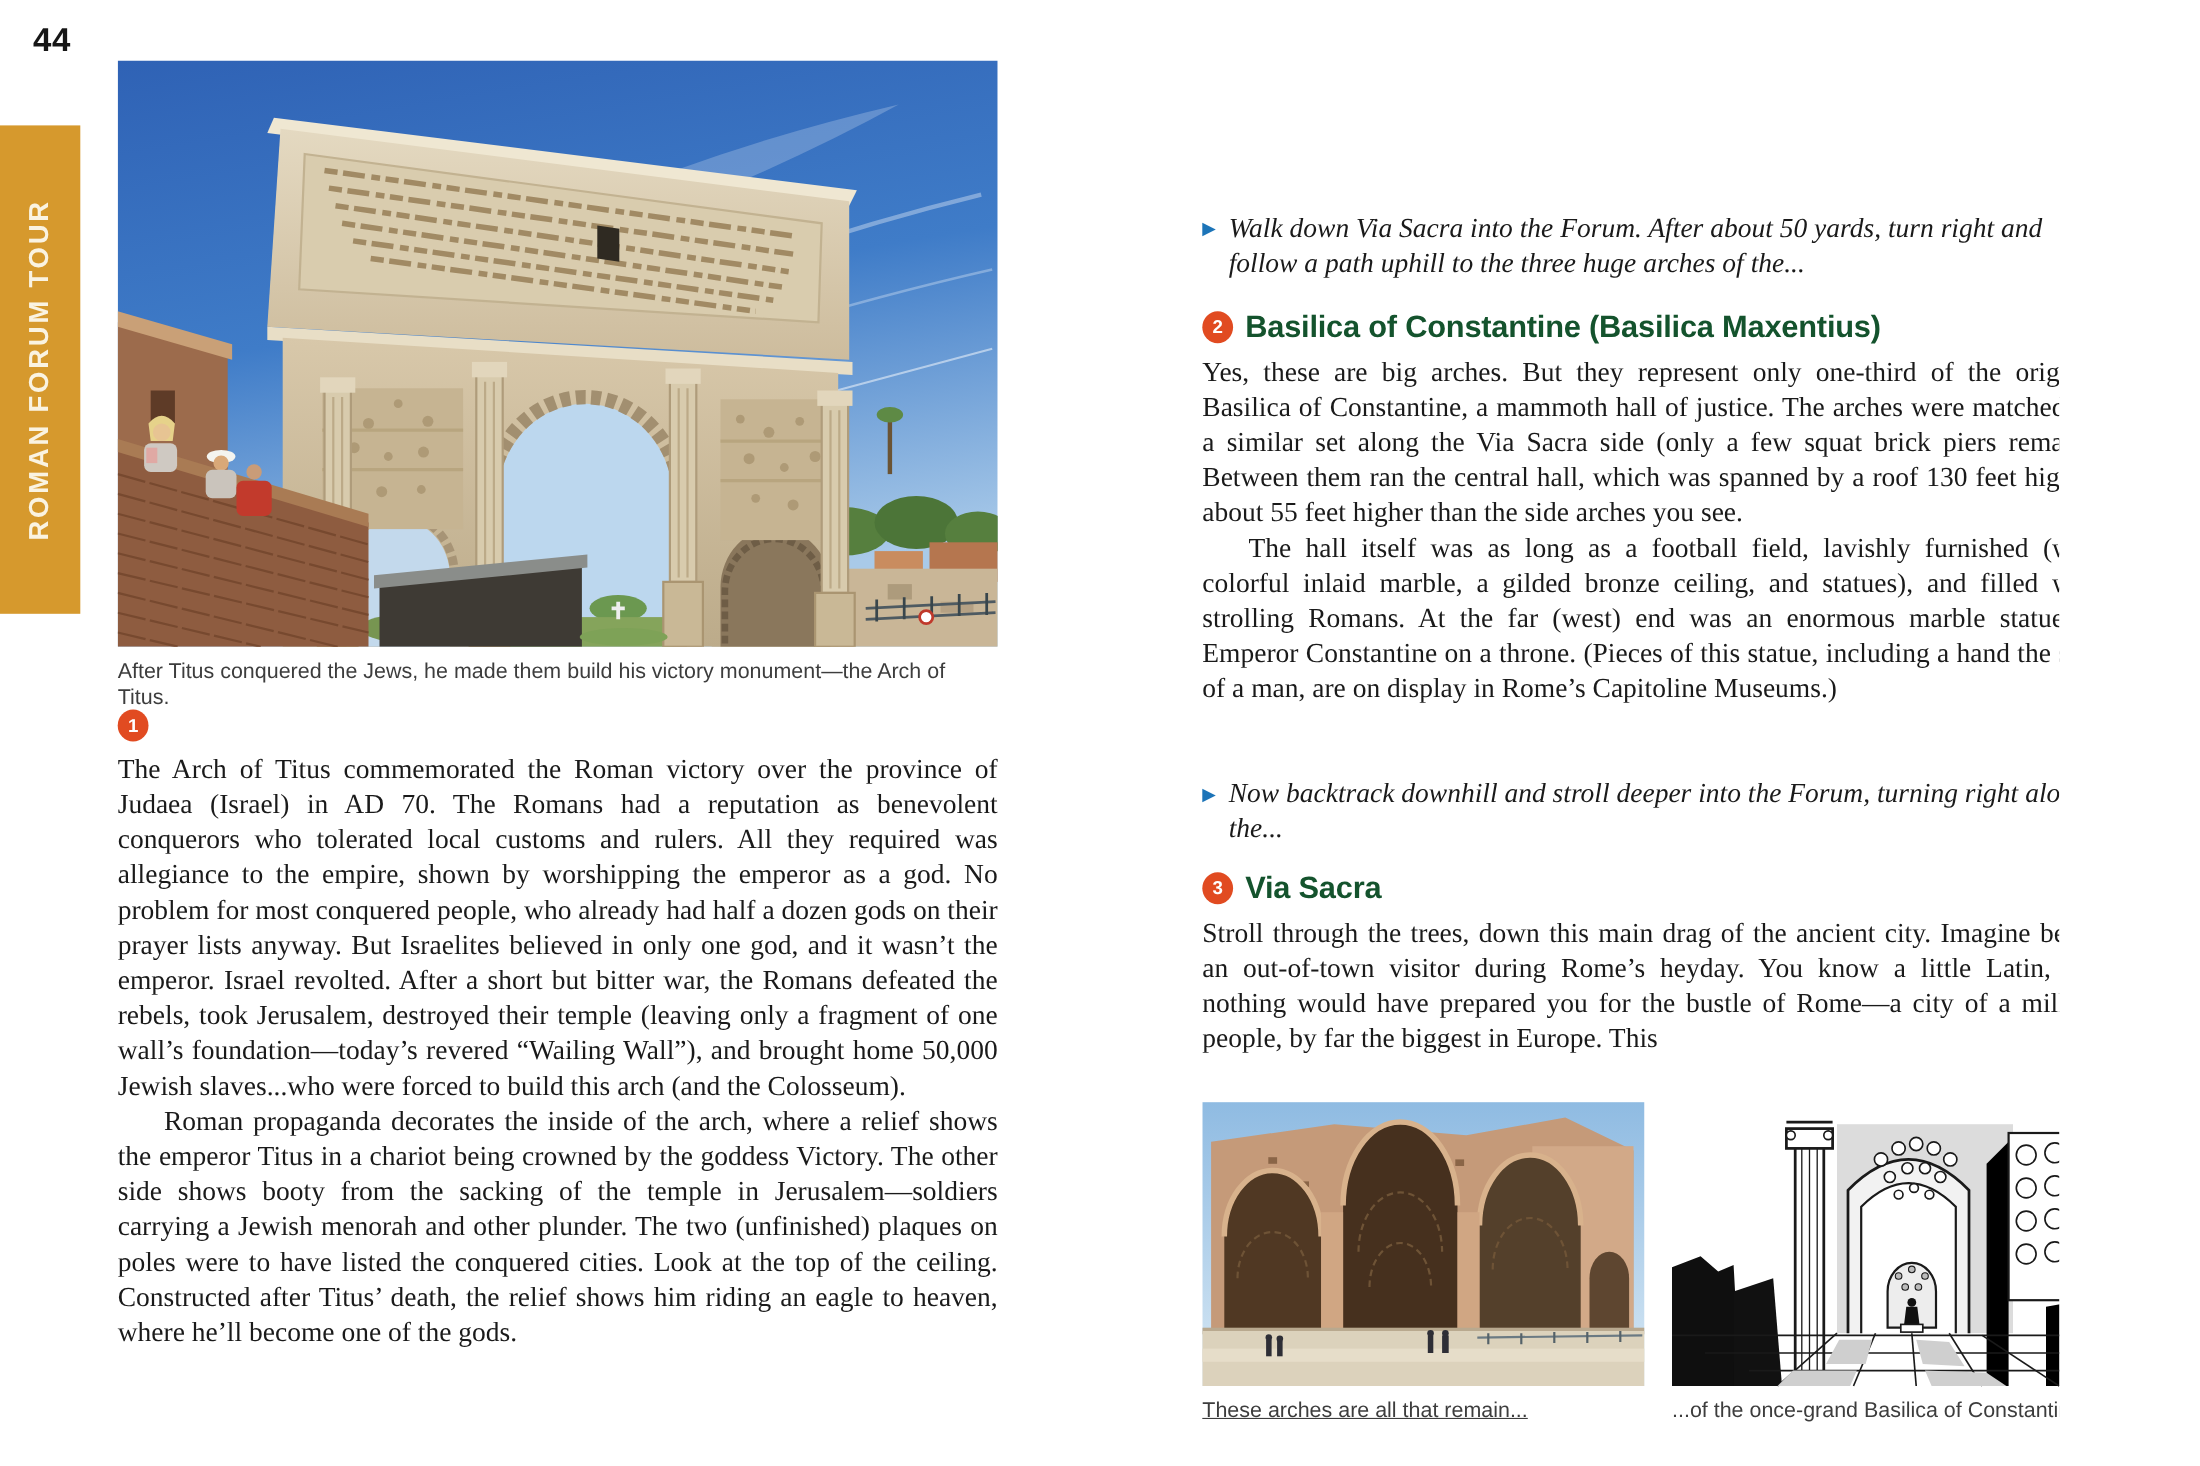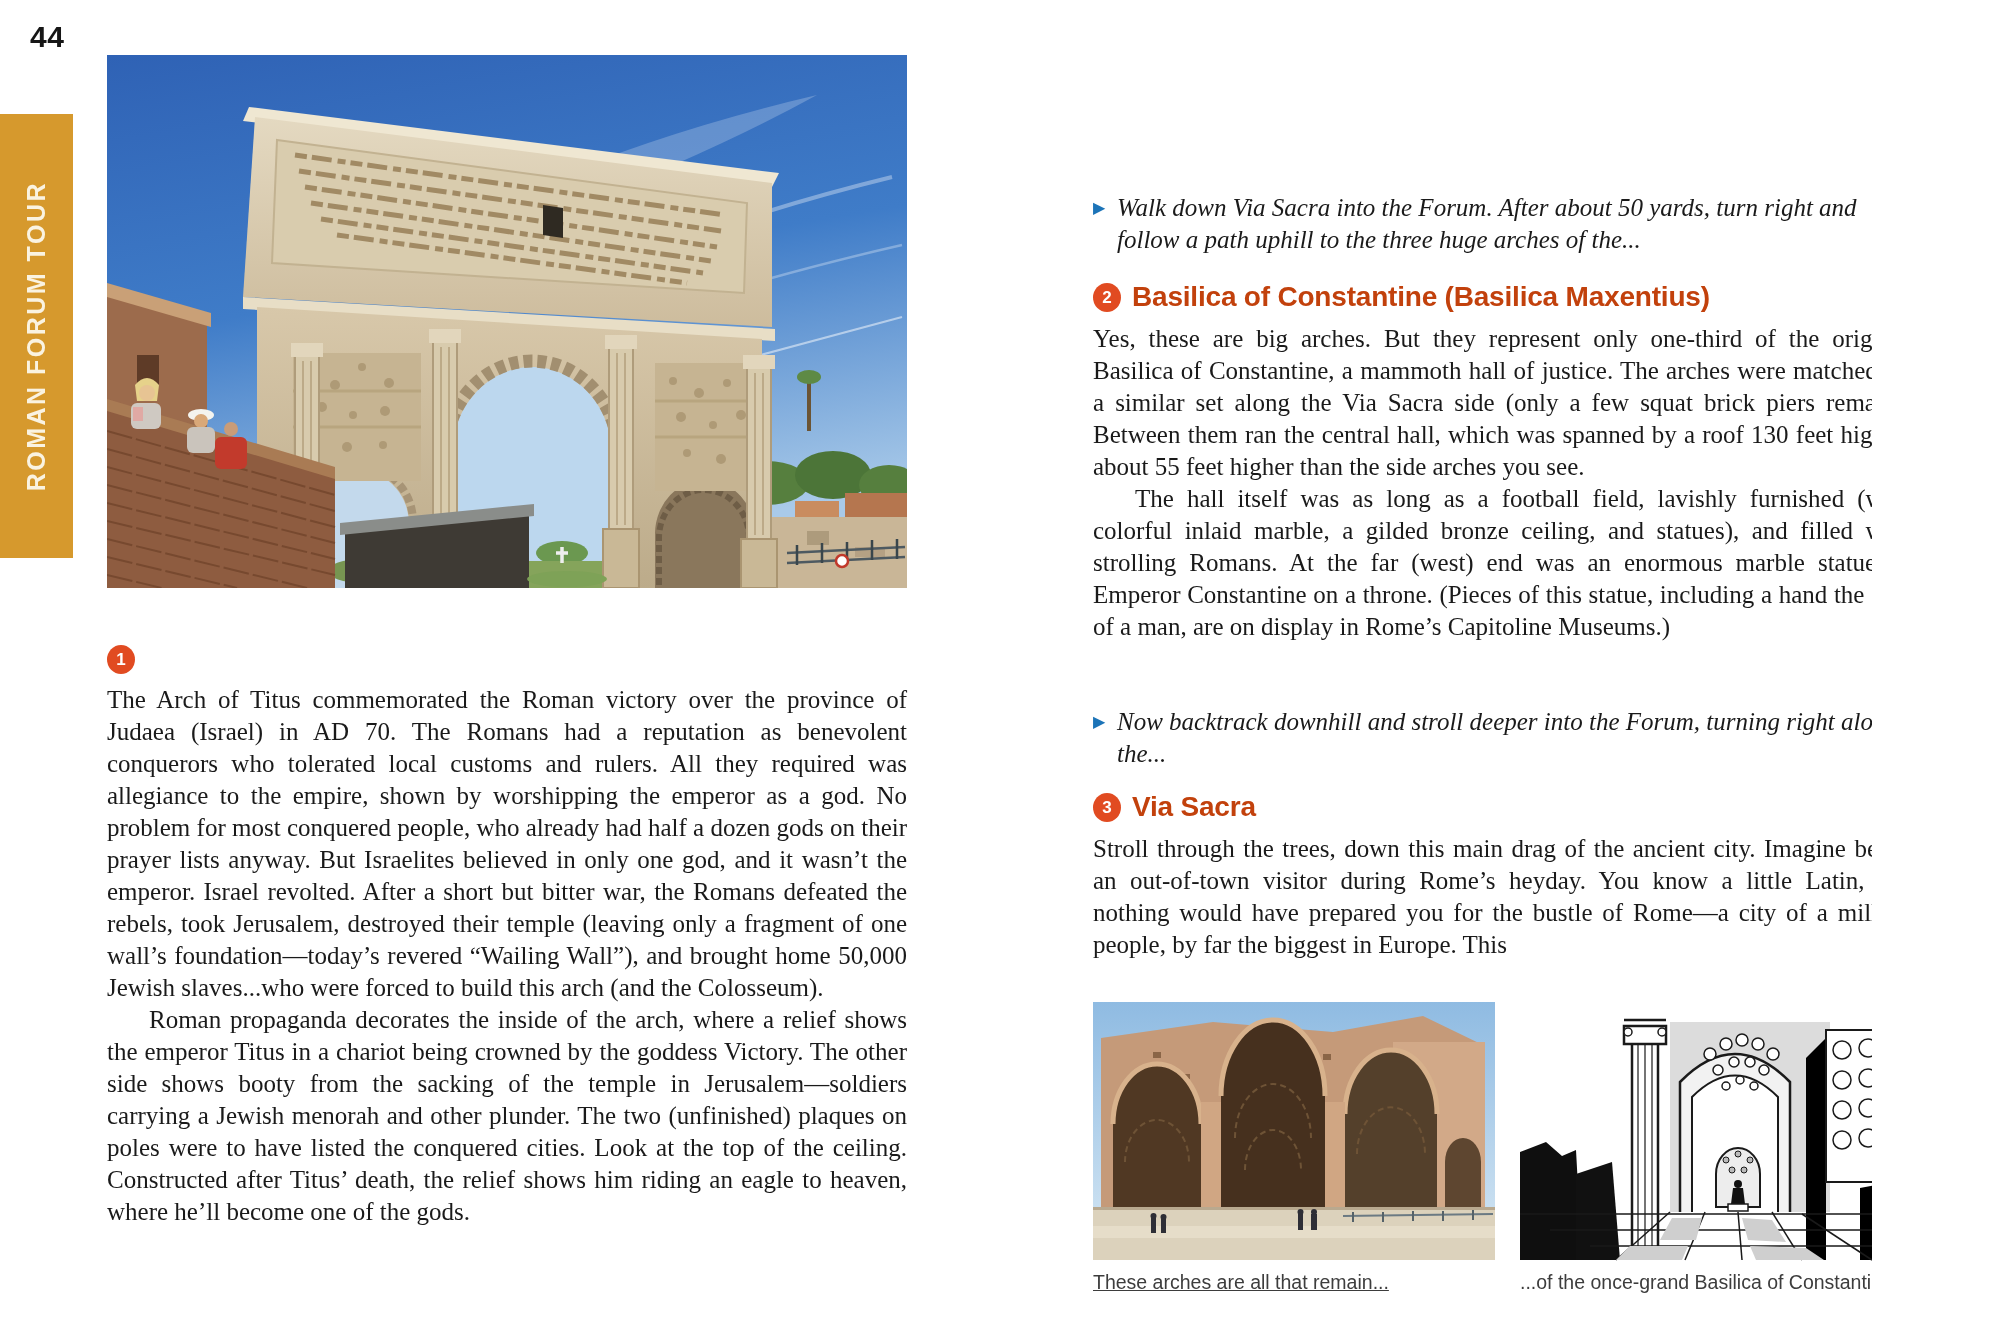--- a/index.html
+++ b/index.html
@@ -36,21 +36,21 @@
     display:flex;align-items:center;margin:0 0 10px 0;
   }
   .badge{
     flex:0 0 auto;width:28px;height:29px;border-radius:50%;
     background:var(--badge-bg,#E14B21);color:#fff;
     font:700 17px/1 "Liberation Sans",sans-serif;
     display:inline-flex;align-items:center;justify-content:center;
     margin-right:11px;
   }
   .heading-text{
-    font:700 28px/1.1 "Liberation Sans",sans-serif;color:#c2410c;letter-spacing:-.2px;
+    font:700 28px/1.1 "Liberation Sans",sans-serif;color:#14532d;letter-spacing:-.2px;
   }
   .body{
     margin:0;font:25px/32px "Liberation Serif",serif;text-align:justify;color:#1a1a1a;
   }
   .indent{text-indent:42px;}
   .walk{display:flex;margin:0;}
   .walk .arrow{
     flex:0 0 24px;color:var(--arrow-blue,#1C74B8);
     font:16px/32px "DejaVu Sans",sans-serif;
   }
@@ -221,20 +221,21 @@
       <rect x="24" y="348" width="30" height="26" rx="6" fill="#CFC9C2"></rect>
       <rect x="26" y="352" width="10" height="14" fill="#E0A9A4"></rect>
       <ellipse cx="94" cy="360" rx="13" ry="6" fill="#F4F4EF"></ellipse>
       <circle cx="94" cy="366" r="7" fill="#D9A878"></circle>
       <rect x="80" y="372" width="28" height="26" rx="6" fill="#CAC4BC"></rect>
       <circle cx="124" cy="374" r="7" fill="#C99C78"></circle>
       <rect x="108" y="382" width="32" height="32" rx="6" fill="#C23A2C"></rect>
     </svg>
   </figure>
 
+  <div class="caption caption-main">After Titus conquered the Jews, he made them build his victory monument—the Arch of Titus.</div>
 
   <section class="col-left">
     <h2 class="heading">
       <span class="badge">1</span>
     </h2>
     <p class="body">The Arch of Titus commemorated the Roman victory over the province of Judaea (Israel) in AD 70. The Romans had a reputation as benevolent conquerors who tolerated local customs and rulers. All they required was allegiance to the empire, shown by worshipping the emperor as a god. No problem for most conquered people, who already had half a dozen gods on their prayer lists anyway. But Israelites believed in only one god, and it wasn’t the emperor. Israel revolted. After a short but bitter war, the Romans defeated the rebels, took Jerusalem, destroyed their temple (leaving only a fragment of one wall’s foundation—today’s revered “Wailing Wall”), and brought home 50,000 Jewish slaves...who were forced to build this arch (and the Colosseum).</p>
     <p class="body indent">Roman propaganda decorates the inside of the arch, where a relief shows the emperor Titus in a chariot being crowned by the goddess Victory. The other side shows booty from the sacking of the temple in Jerusalem—soldiers carrying a Jewish menorah and other plunder. The two (unfinished) plaques on poles were to have listed the conquered cities. Look at the top of the ceiling. Constructed after Titus’ death, the relief shows him riding an eagle to heaven, where he’ll become one of the gods.</p>
   </section>
 
   <div class="pagenum right">58</div>

